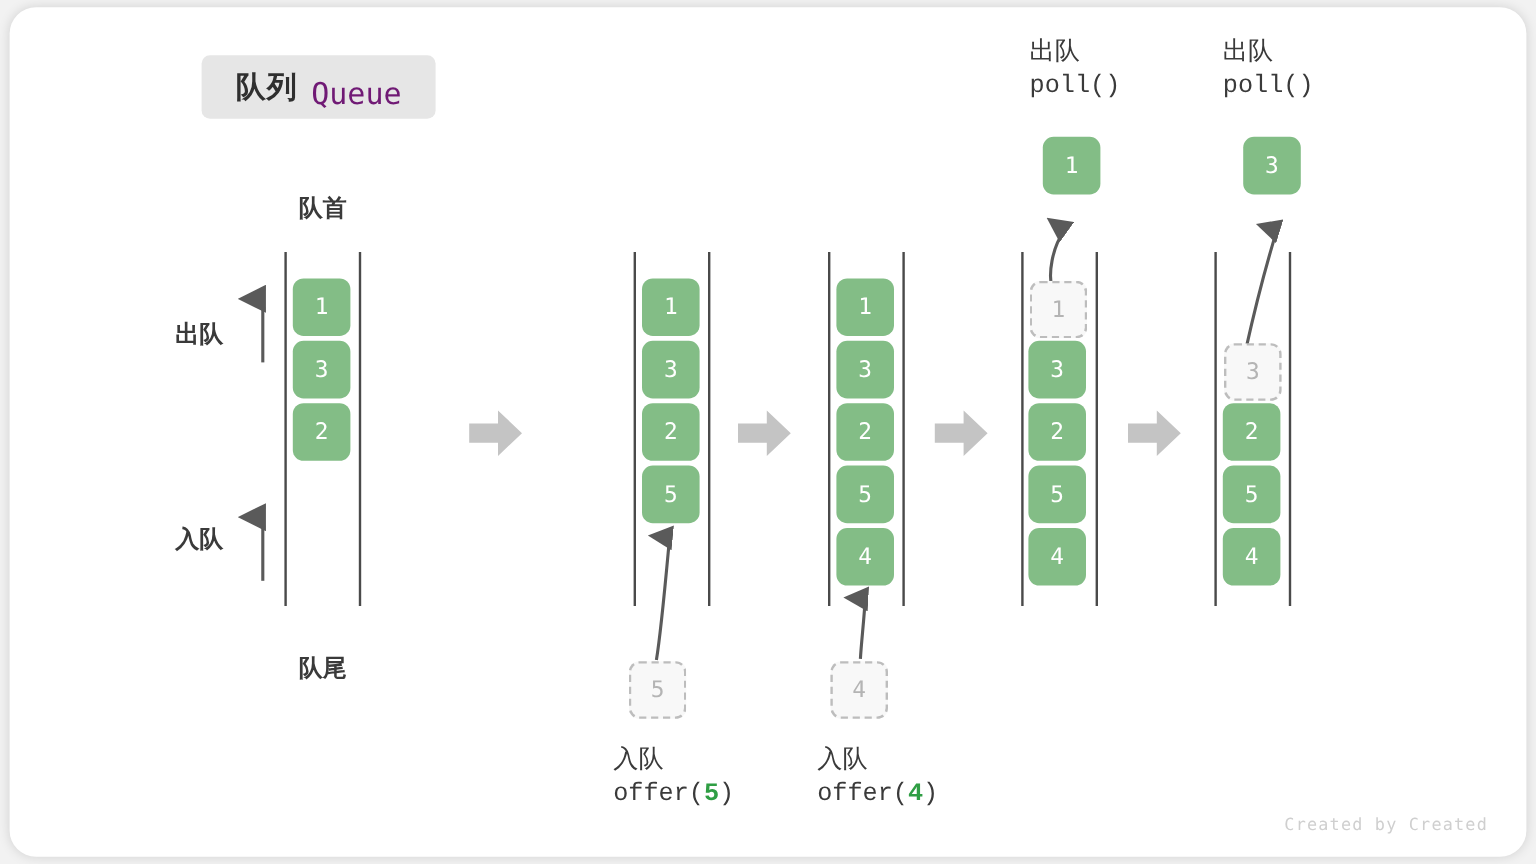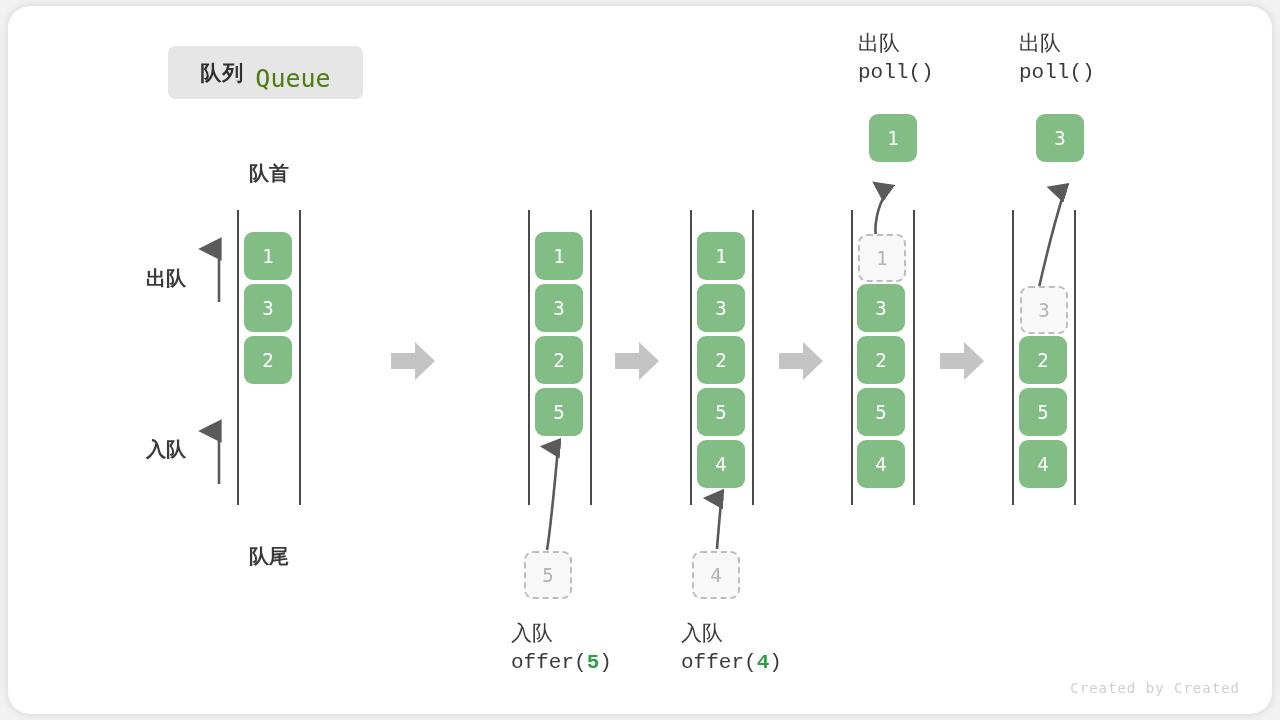--- a/index.html
+++ b/index.html
@@ -11,22 +11,22 @@
   
   #card{position:absolute;left:8px;top:6px;width:1264px;height:708px;
         background:#ffffff;border-radius:22px;
         box-shadow:0 0 10px rgba(0,0,0,0.13);}
 
   .abs{position:absolute;}
 
   
   #title-badge{left:168px;top:46px;width:195px;height:53px;background:#e6e6e6;
                border-radius:7px;display:flex;align-items:center;justify-content:center;}
-  #title-cn{font-size:21px;font-weight:bold;color:#2f2f2f;letter-spacing:1px;}
-  #title-en{font-size:25px;color:#4d7c0f;margin-left:11px;
+  #title-cn{font-size:25px;font-weight:bold;color:#2f2f2f;letter-spacing:1px;}
+  #title-en{font-size:25px;color:#701a75;margin-left:11px;
             font-family:"DejaVu Sans Mono","Liberation Mono",monospace;margin-top:11px;}
 
   
   .cjk-bold{font-size:20px;font-weight:bold;color:#3a3a3a;white-space:nowrap;}
   .op-label{white-space:nowrap;color:#3a3a3a;}
   .op-cn{font-size:21px;display:block;line-height:26px;color:#3a3a3a;}
   .op-code{font-size:21px;display:block;line-height:34px;color:#3a3a3a;
            font-family:Liberation Mono, monospace;}
   .hl{color:#2f9e44;font-weight:bold;}
 

